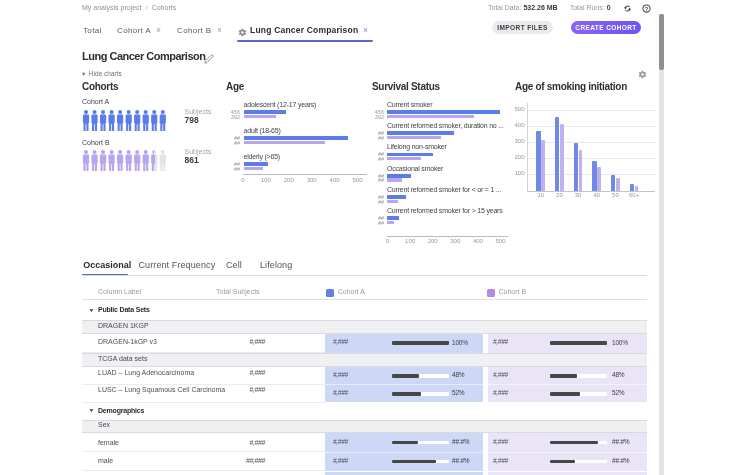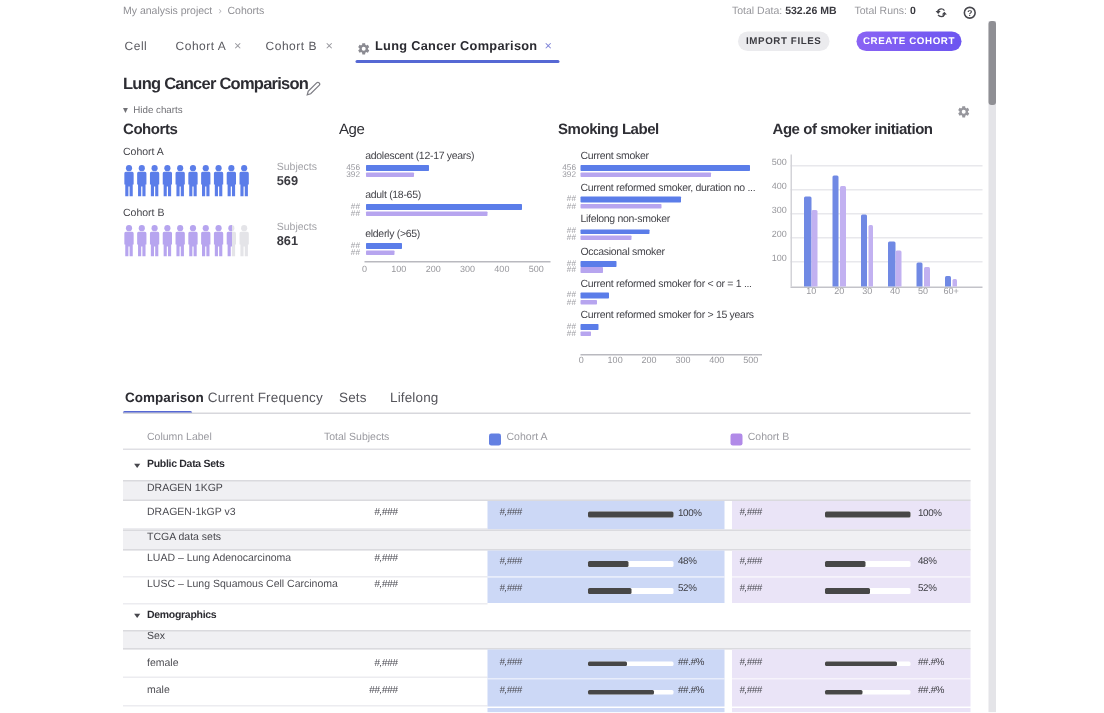--- a/index.html
+++ b/index.html
@@ -11,21 +11,21 @@
 <div class="a" style="left:82px;top:3.94px;font-size:7px;color:#8f8f94;font-weight:400;white-space:nowrap;line-height:1.1;">My analysis project&nbsp;&nbsp;<span style="color:#b5b5ba">›</span>&nbsp;&nbsp;Cohorts</div>
 <div class="a" style="left:488px;top:3.94px;font-size:7px;color:#333;font-weight:400;white-space:nowrap;line-height:1.1;"><span class="g">Total Data:</span> <span style="color:#3a3a40;font-weight:600">532.26 MB</span><span style="display:inline-block;width:12px"></span><span class="g">Total Runs:</span> <span style="color:#3a3a40;font-weight:600">0</span></div>
 <svg class="a" style="left:623px;top:3.5px" width="9" height="9" viewBox="0 0 24 24">
 <path d="M12 4a8 8 0 0 0-7.4 5H1.9L6.5 14l4.6-5H7.8A5.6 5.6 0 0 1 12 6.4c1.9 0 3.6.9 4.6 2.4l2-1.4A8 8 0 0 0 12 4z" fill="#46464c"></path>
 <path d="M12 20a8 8 0 0 0 7.4-5h2.7L17.5 10l-4.6 5h3.3a5.6 5.6 0 0 1-4.2 2.6 5.6 5.6 0 0 1-4.6-2.4l-2 1.4A8 8 0 0 0 12 20z" fill="#46464c"></path>
     </svg>
 <svg class="a" style="left:642px;top:3.5px" width="9" height="9" viewBox="0 0 24 24" fill="none">
 <circle cx="12" cy="12" r="9.6" stroke="#46464c" stroke-width="2.8"></circle>
 <text x="12" y="17.5" font-size="15" fill="#46464c" text-anchor="middle" font-family="Liberation Sans" font-weight="bold">?</text>
     </svg>
-<div class="a" style="left:83px;top:27.06px;font-size:8px;color:#5a5a60;font-weight:400;white-space:nowrap;line-height:1.1;letter-spacing:0.35px;">Cell</div>
+<div class="a" style="left:83px;top:27.06px;font-size:8px;color:#5a5a60;font-weight:400;white-space:nowrap;line-height:1.1;letter-spacing:0.35px;">Total</div>
 <div class="a" style="left:117px;top:27.06px;font-size:8px;color:#5a5a60;font-weight:400;white-space:nowrap;line-height:1.1;letter-spacing:0.35px;">Cohort A</div>
 <div class="a" style="left:156px;top:25.97px;font-size:8.5px;color:#9a9aa0;font-weight:400;white-space:nowrap;line-height:1.1;">×</div>
 <div class="a" style="left:177px;top:27.06px;font-size:8px;color:#5a5a60;font-weight:400;white-space:nowrap;line-height:1.1;letter-spacing:0.35px;">Cohort B</div>
 <div class="a" style="left:217px;top:25.97px;font-size:8.5px;color:#9a9aa0;font-weight:400;white-space:nowrap;line-height:1.1;">×</div>
 <svg class="a" style="left:238px;top:27.5px" width="9" height="9" viewBox="0 0 24 24" fill="#8b8b92">
 <path d="M19.4 13c.04-.33.06-.66.06-1s-.02-.67-.06-1l2.1-1.65a.5.5 0 0 0 .12-.64l-2-3.46a.5.5 0 0 0-.6-.22l-2.49 1a7.3 7.3 0 0 0-1.73-1l-.38-2.65A.5.5 0 0 0 13.93 2h-4a.5.5 0 0 0-.5.42L9.06 5.07a7.3 7.3 0 0 0-1.73 1l-2.49-1a.5.5 0 0 0-.6.22l-2 3.46a.5.5 0 0 0 .12.64L4.46 11c-.04.33-.06.66-.06 1s.02.67.06 1l-2.1 1.65a.5.5 0 0 0-.12.64l2 3.46c.14.24.42.34.6.22l2.49-1c.52.4 1.1.74 1.73 1l.38 2.65c.04.24.25.42.5.42h4c.25 0 .46-.18.5-.42l.38-2.65a7.3 7.3 0 0 0 1.73-1l2.49 1c.24.1.5 0 .6-.22l2-3.46a.5.5 0 0 0-.12-.64L19.4 13zM11.93 15.5a3.5 3.5 0 1 1 0-7 3.5 3.5 0 0 1 0 7z"></path>
     </svg>
 <div class="a" style="left:250px;top:26.47px;font-size:8.5px;color:#2b2b31;font-weight:700;white-space:nowrap;line-height:1.1;letter-spacing:0.2px;">Lung Cancer Comparison</div>
 <div class="a" style="left:363px;top:25.97px;font-size:8.5px;color:#8186d8;font-weight:400;white-space:nowrap;line-height:1.1;">×</div>
 <div class="a" style="left:237px;top:39.5px;width:136px;height:2px;background:#5668d4;border-radius:1px;"></div>
@@ -56,37 +56,37 @@
       <use href="#person" x="17.06" fill="#5b7de9"></use>
       <use href="#person" x="25.589999999999996" fill="#5b7de9"></use>
       <use href="#person" x="34.12" fill="#5b7de9"></use>
       <use href="#person" x="42.65" fill="#5b7de9"></use>
       <use href="#person" x="51.17999999999999" fill="#5b7de9"></use>
       <use href="#person" x="59.709999999999994" fill="#5b7de9"></use>
       <use href="#person" x="68.24" fill="#5b7de9"></use>
       <use href="#person" x="76.77" fill="#5b7de9"></use>
     </svg>
 <div class="a" style="left:184.5px;top:108.24px;font-size:7px;color:#a3a3a8;font-weight:400;white-space:nowrap;line-height:1.1;">Subjects</div>
-<div class="a" style="left:184.5px;top:115.97px;font-size:8.5px;color:#3a3a40;font-weight:600;white-space:nowrap;line-height:1.1;">569</div>
+<div class="a" style="left:184.5px;top:115.97px;font-size:8.5px;color:#3a3a40;font-weight:600;white-space:nowrap;line-height:1.1;">798</div>
 <div class="a" style="left:82px;top:139.24px;font-size:7px;color:#44444a;font-weight:400;white-space:nowrap;line-height:1.1;">Cohort B</div>
 <svg class="a" style="left:82px;top:150px" width="87" height="21" viewBox="0 0 87 21">
       <use href="#person" x="0.0" fill="#b7a5ef"></use>
       <use href="#person" x="8.53" fill="#b7a5ef"></use>
       <use href="#person" x="17.06" fill="#b7a5ef"></use>
       <use href="#person" x="25.589999999999996" fill="#b7a5ef"></use>
       <use href="#person" x="34.12" fill="#b7a5ef"></use>
       <use href="#person" x="42.65" fill="#b7a5ef"></use>
       <use href="#person" x="51.17999999999999" fill="#b7a5ef"></use>
       <use href="#person" x="59.709999999999994" fill="#b7a5ef"></use>
       <use href="#person" x="68.24" fill="url(#halfp)"></use>
       <use href="#person" x="76.77" fill="#e4e4e8"></use>
     </svg>
 <div class="a" style="left:184.5px;top:148.24px;font-size:7px;color:#a3a3a8;font-weight:400;white-space:nowrap;line-height:1.1;">Subjects</div>
 <div class="a" style="left:184.5px;top:155.97px;font-size:8.5px;color:#3a3a40;font-weight:600;white-space:nowrap;line-height:1.1;">861</div>
-<div class="a" style="left:226px;top:80.70px;font-size:10px;color:#2f2f35;font-weight:400;white-space:nowrap;line-height:1.1;letter-spacing:-0.3px;">Age</div>
+<div class="a" style="left:226px;top:80.70px;font-size:10px;color:#2f2f35;font-weight:700;white-space:nowrap;line-height:1.1;letter-spacing:-0.3px;">Age</div>
 <div class="a" style="left:243.5px;top:101.24px;font-size:7px;color:#44444a;font-weight:400;white-space:nowrap;line-height:1.1;letter-spacing:-0.2px;">adolescent (12-17 years)</div>
 <div class="a" style="left:140px;top:109.11px;width:100px;text-align:right;font-size:5.5px;color:#9a9aa0;font-weight:400;white-space:nowrap;line-height:1.1;">456</div>
 <div class="a" style="left:140px;top:113.91px;width:100px;text-align:right;font-size:5.5px;color:#9a9aa0;font-weight:400;white-space:nowrap;line-height:1.1;">392</div>
 <div class="a" style="left:243.5px;top:110.2px;width:42.0px;height:3.9px;background:#5b7de9;border-radius:0.5px;"></div>
 <div class="a" style="left:243.5px;top:115.0px;width:32.8px;height:3.3px;background:#b7a5ef;border-radius:0.5px;"></div>
 <div class="a" style="left:243.5px;top:127.24px;font-size:7px;color:#44444a;font-weight:400;white-space:nowrap;line-height:1.1;letter-spacing:-0.2px;">adult (18-65)</div>
 <div class="a" style="left:140px;top:135.11px;width:100px;text-align:right;font-size:5.5px;color:#9a9aa0;font-weight:400;white-space:nowrap;line-height:1.1;">##</div>
 <div class="a" style="left:140px;top:139.91px;width:100px;text-align:right;font-size:5.5px;color:#9a9aa0;font-weight:400;white-space:nowrap;line-height:1.1;">##</div>
 <div class="a" style="left:243.5px;top:136.2px;width:104.9px;height:3.9px;background:#5b7de9;border-radius:0.5px;"></div>
 <div class="a" style="left:243.5px;top:141.0px;width:81.6px;height:3.3px;background:#b7a5ef;border-radius:0.5px;"></div>
@@ -95,21 +95,21 @@
 <div class="a" style="left:140px;top:165.91px;width:100px;text-align:right;font-size:5.5px;color:#9a9aa0;font-weight:400;white-space:nowrap;line-height:1.1;">##</div>
 <div class="a" style="left:243.5px;top:162.2px;width:24.2px;height:3.9px;background:#5b7de9;border-radius:0.5px;"></div>
 <div class="a" style="left:243.5px;top:167.0px;width:19.7px;height:3.3px;background:#b7a5ef;border-radius:0.5px;"></div>
 <div class="a" style="left:243px;top:174.4px;width:124px;height:1px;background:#b9b9bf;"></div>
 <div class="a" style="left:233.0px;top:176.8px;width:20px;text-align:center;font-size:6px;color:#97979c;">0</div>
 <div class="a" style="left:255.89999999999998px;top:176.8px;width:20px;text-align:center;font-size:6px;color:#97979c;">100</div>
 <div class="a" style="left:278.8px;top:176.8px;width:20px;text-align:center;font-size:6px;color:#97979c;">200</div>
 <div class="a" style="left:301.7px;top:176.8px;width:20px;text-align:center;font-size:6px;color:#97979c;">300</div>
 <div class="a" style="left:324.6px;top:176.8px;width:20px;text-align:center;font-size:6px;color:#97979c;">400</div>
 <div class="a" style="left:347.5px;top:176.8px;width:20px;text-align:center;font-size:6px;color:#97979c;">500</div>
-<div class="a" style="left:372px;top:80.70px;font-size:10px;color:#2f2f35;font-weight:600;white-space:nowrap;line-height:1.1;letter-spacing:-0.3px;">Smoking Label</div>
+<div class="a" style="left:372px;top:80.70px;font-size:10px;color:#2f2f35;font-weight:600;white-space:nowrap;line-height:1.1;letter-spacing:-0.3px;">Survival Status</div>
 <div class="a" style="left:387px;top:100.94px;font-size:7px;color:#44444a;font-weight:400;white-space:nowrap;line-height:1.1;letter-spacing:-0.2px;">Current smoker</div>
 <div class="a" style="left:284px;top:108.91px;width:100px;text-align:right;font-size:5.5px;color:#9a9aa0;font-weight:400;white-space:nowrap;line-height:1.1;">456</div>
 <div class="a" style="left:284px;top:113.51px;width:100px;text-align:right;font-size:5.5px;color:#9a9aa0;font-weight:400;white-space:nowrap;line-height:1.1;">392</div>
 <div class="a" style="left:387px;top:110.0px;width:113.0px;height:3.8px;background:#5b7de9;border-radius:0.5px;"></div>
 <div class="a" style="left:387px;top:114.60000000000001px;width:86.6px;height:3.4px;background:#b7a5ef;border-radius:0.5px;"></div>
 <div class="a" style="left:387px;top:122.19px;font-size:7px;color:#44444a;font-weight:400;white-space:nowrap;line-height:1.1;letter-spacing:-0.2px;">Current reformed smoker, duration no ...</div>
 <div class="a" style="left:284px;top:130.16px;width:100px;text-align:right;font-size:5.5px;color:#9a9aa0;font-weight:400;white-space:nowrap;line-height:1.1;">##</div>
 <div class="a" style="left:284px;top:134.76px;width:100px;text-align:right;font-size:5.5px;color:#9a9aa0;font-weight:400;white-space:nowrap;line-height:1.1;">##</div>
 <div class="a" style="left:387px;top:131.25px;width:67.3px;height:3.8px;background:#5b7de9;border-radius:0.5px;"></div>
 <div class="a" style="left:387px;top:135.85px;width:54.2px;height:3.4px;background:#b7a5ef;border-radius:0.5px;"></div>
@@ -133,21 +133,21 @@
 <div class="a" style="left:284px;top:219.76px;width:100px;text-align:right;font-size:5.5px;color:#9a9aa0;font-weight:400;white-space:nowrap;line-height:1.1;">##</div>
 <div class="a" style="left:387px;top:216.25px;width:11.8px;height:3.8px;background:#5b7de9;border-radius:0.5px;"></div>
 <div class="a" style="left:387px;top:220.85px;width:7.2px;height:3.4px;background:#b7a5ef;border-radius:0.5px;"></div>
 <div class="a" style="left:386.5px;top:236.0px;width:121px;height:1px;background:#b9b9bf;"></div>
 <div class="a" style="left:377.5px;top:237.6px;width:20px;text-align:center;font-size:6px;color:#97979c;">0</div>
 <div class="a" style="left:400.1px;top:237.6px;width:20px;text-align:center;font-size:6px;color:#97979c;">100</div>
 <div class="a" style="left:422.7px;top:237.6px;width:20px;text-align:center;font-size:6px;color:#97979c;">200</div>
 <div class="a" style="left:445.3px;top:237.6px;width:20px;text-align:center;font-size:6px;color:#97979c;">300</div>
 <div class="a" style="left:467.9px;top:237.6px;width:20px;text-align:center;font-size:6px;color:#97979c;">400</div>
 <div class="a" style="left:490.5px;top:237.6px;width:20px;text-align:center;font-size:6px;color:#97979c;">500</div>
-<div class="a" style="left:515px;top:80.70px;font-size:10px;color:#2f2f35;font-weight:600;white-space:nowrap;line-height:1.1;letter-spacing:-0.3px;">Age of smoker initiation</div>
+<div class="a" style="left:515px;top:80.70px;font-size:10px;color:#2f2f35;font-weight:600;white-space:nowrap;line-height:1.1;letter-spacing:-0.3px;">Age of smoking initiation</div>
 <svg class="a" style="left:638px;top:70px" width="9" height="9" viewBox="0 0 24 24" fill="#97979d">
 <path d="M19.4 13c.04-.33.06-.66.06-1s-.02-.67-.06-1l2.1-1.65a.5.5 0 0 0 .12-.64l-2-3.46a.5.5 0 0 0-.6-.22l-2.49 1a7.3 7.3 0 0 0-1.73-1l-.38-2.65A.5.5 0 0 0 13.93 2h-4a.5.5 0 0 0-.5.42L9.06 5.07a7.3 7.3 0 0 0-1.73 1l-2.49-1a.5.5 0 0 0-.6.22l-2 3.46a.5.5 0 0 0 .12.64L4.46 11c-.04.33-.06.66-.06 1s.02.67.06 1l-2.1 1.65a.5.5 0 0 0-.12.64l2 3.46c.14.24.42.34.6.22l2.49-1c.52.4 1.1.74 1.73 1l.38 2.65c.04.24.25.42.5.42h4c.25 0 .46-.18.5-.42l.38-2.65a7.3 7.3 0 0 0 1.73-1l2.49 1c.24.1.5 0 .6-.22l2-3.46a.5.5 0 0 0-.12-.64L19.4 13zM11.93 15.5a3.5 3.5 0 1 1 0-7 3.5 3.5 0 0 1 0 7z"></path>
     </svg>
 <div class="a" style="left:527px;top:174.48px;width:128px;height:0.8px;background:#e8e8ec;"></div>
 <div class="a" style="left:424.5px;top:170.40px;width:100px;text-align:right;font-size:6px;color:#97979c;font-weight:400;white-space:nowrap;line-height:1.1;">100</div>
 <div class="a" style="left:527px;top:158.35999999999999px;width:128px;height:0.8px;background:#e8e8ec;"></div>
 <div class="a" style="left:424.5px;top:154.28px;width:100px;text-align:right;font-size:6px;color:#97979c;font-weight:400;white-space:nowrap;line-height:1.1;">200</div>
 <div class="a" style="left:527px;top:142.24px;width:128px;height:0.8px;background:#e8e8ec;"></div>
 <div class="a" style="left:424.5px;top:138.16px;width:100px;text-align:right;font-size:6px;color:#97979c;font-weight:400;white-space:nowrap;line-height:1.1;">300</div>
 <div class="a" style="left:527px;top:126.11999999999999px;width:128px;height:0.8px;background:#e8e8ec;"></div>
@@ -167,23 +167,23 @@
 <div class="a" style="left:568.0999999999999px;top:191.8px;width:20px;text-align:center;font-size:6px;color:#97979c;">30</div>
 <div class="a" style="left:592.25px;top:160.7px;width:4.3px;height:29.9px;background:#7089e4;border-radius:1px 1px 0 0;"></div>
 <div class="a" style="left:597.25px;top:167.4px;width:3.9px;height:23.2px;background:#c2b1f1;border-radius:1px 1px 0 0;"></div>
 <div class="a" style="left:586.75px;top:191.8px;width:20px;text-align:center;font-size:6px;color:#97979c;">40</div>
 <div class="a" style="left:610.9px;top:174.6px;width:4.3px;height:16.0px;background:#7089e4;border-radius:1px 1px 0 0;"></div>
 <div class="a" style="left:615.9px;top:178.1px;width:3.9px;height:12.5px;background:#c2b1f1;border-radius:1px 1px 0 0;"></div>
 <div class="a" style="left:605.4px;top:191.8px;width:20px;text-align:center;font-size:6px;color:#97979c;">50</div>
 <div class="a" style="left:629.55px;top:183.7px;width:4.3px;height:6.9px;background:#7089e4;border-radius:1px 1px 0 0;"></div>
 <div class="a" style="left:634.55px;top:186.4px;width:3.9px;height:4.2px;background:#c2b1f1;border-radius:1px 1px 0 0;"></div>
 <div class="a" style="left:624.05px;top:191.8px;width:20px;text-align:center;font-size:6px;color:#97979c;">60+</div>
-<div class="a" style="left:83.3px;top:260.88px;font-size:9px;color:#2b2b31;font-weight:700;white-space:nowrap;line-height:1.1;">Comparison</div>
+<div class="a" style="left:83.3px;top:260.88px;font-size:9px;color:#2b2b31;font-weight:700;white-space:nowrap;line-height:1.1;">Occasional</div>
 <div class="a" style="left:138.5px;top:260.88px;font-size:9px;color:#55555b;font-weight:400;white-space:nowrap;line-height:1.1;letter-spacing:0.1px;">Current Frequency</div>
-<div class="a" style="left:226px;top:260.88px;font-size:9px;color:#55555b;font-weight:400;white-space:nowrap;line-height:1.1;letter-spacing:0.1px;">Sets</div>
+<div class="a" style="left:226px;top:260.88px;font-size:9px;color:#55555b;font-weight:400;white-space:nowrap;line-height:1.1;letter-spacing:0.1px;">Cell</div>
 <div class="a" style="left:260px;top:260.88px;font-size:9px;color:#55555b;font-weight:400;white-space:nowrap;line-height:1.1;letter-spacing:0.1px;">Lifelong</div>
 <div class="a" style="left:81.5px;top:273.5px;width:46px;height:2px;background:#5668d4;border-radius:1px;"></div>
 <div class="a" style="left:82px;top:274.7px;width:565px;height:1px;background:#d7d7dc;"></div>
 <div class="a" style="left:98px;top:287.74px;font-size:7px;color:#9a9aa0;font-weight:400;white-space:nowrap;line-height:1.1;">Column Label</div>
 <div class="a" style="left:216px;top:287.74px;font-size:7px;color:#9a9aa0;font-weight:400;white-space:nowrap;line-height:1.1;">Total Subjects</div>
 <div class="a" style="left:326px;top:289px;width:7.5px;height:7.5px;background:#6380e2;border-radius:1.5px;"></div>
 <div class="a" style="left:337.7px;top:288.24px;font-size:7px;color:#9a9aa0;font-weight:400;white-space:nowrap;line-height:1.1;">Cohort A</div>
 <div class="a" style="left:487px;top:289px;width:7.5px;height:7.5px;background:#b18ae8;border-radius:1.5px;"></div>
 <div class="a" style="left:498.5px;top:288.24px;font-size:7px;color:#9a9aa0;font-weight:400;white-space:nowrap;line-height:1.1;">Cohort B</div>
 <div class="a" style="left:82px;top:299px;width:565px;height:1px;background:#dfdfe4;"></div>

